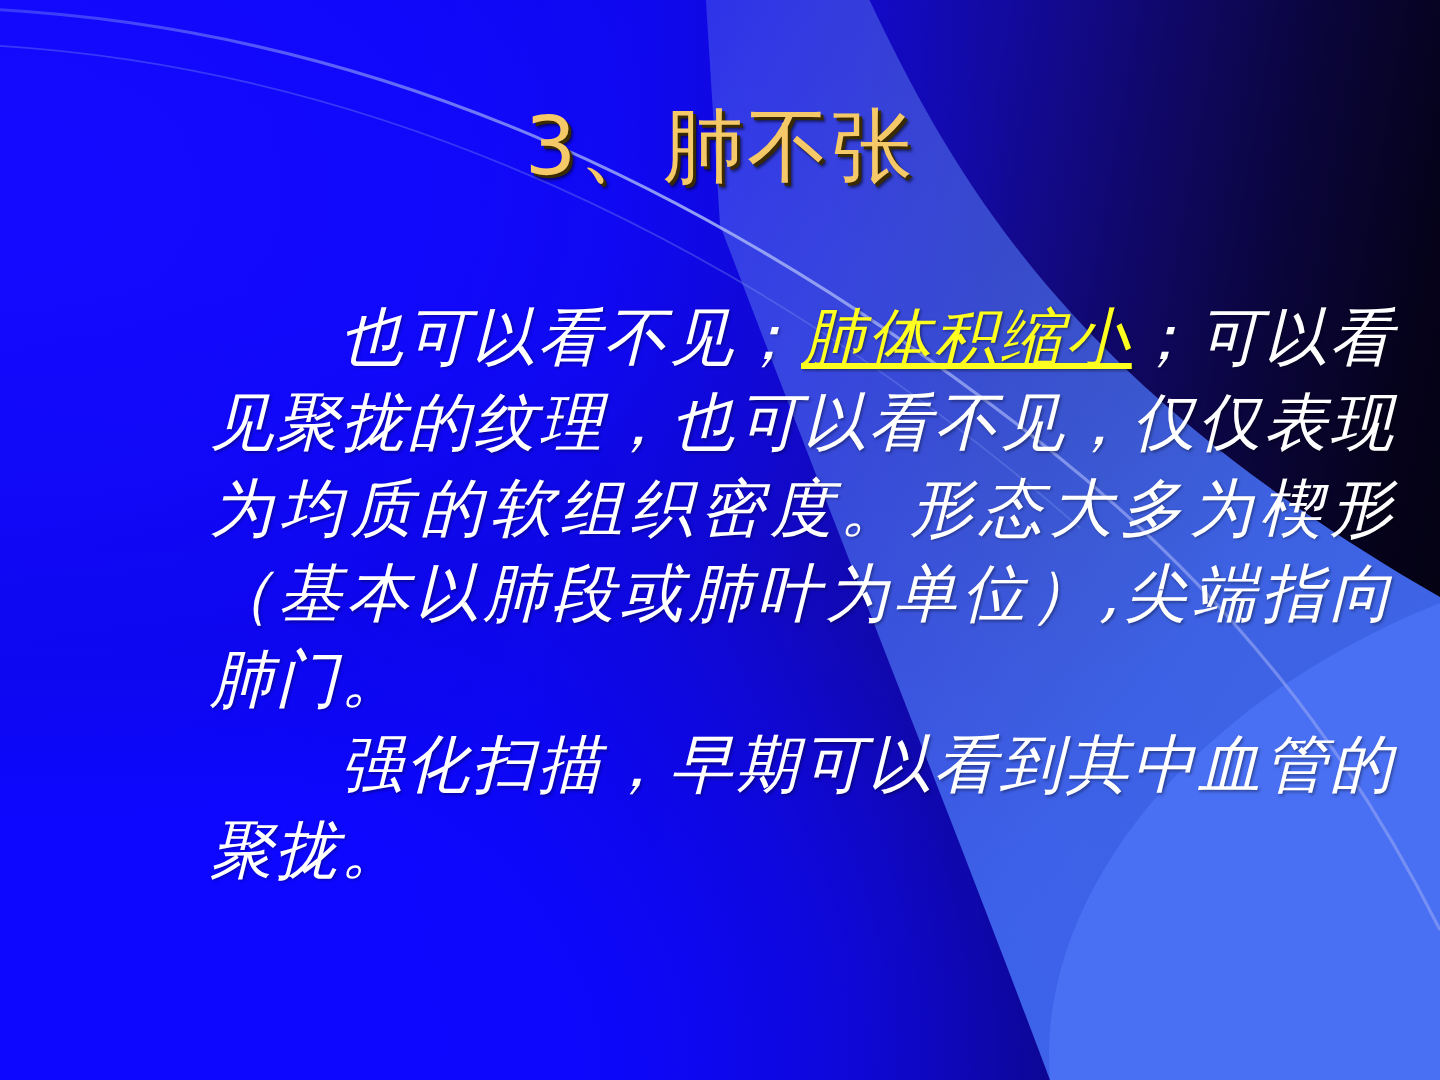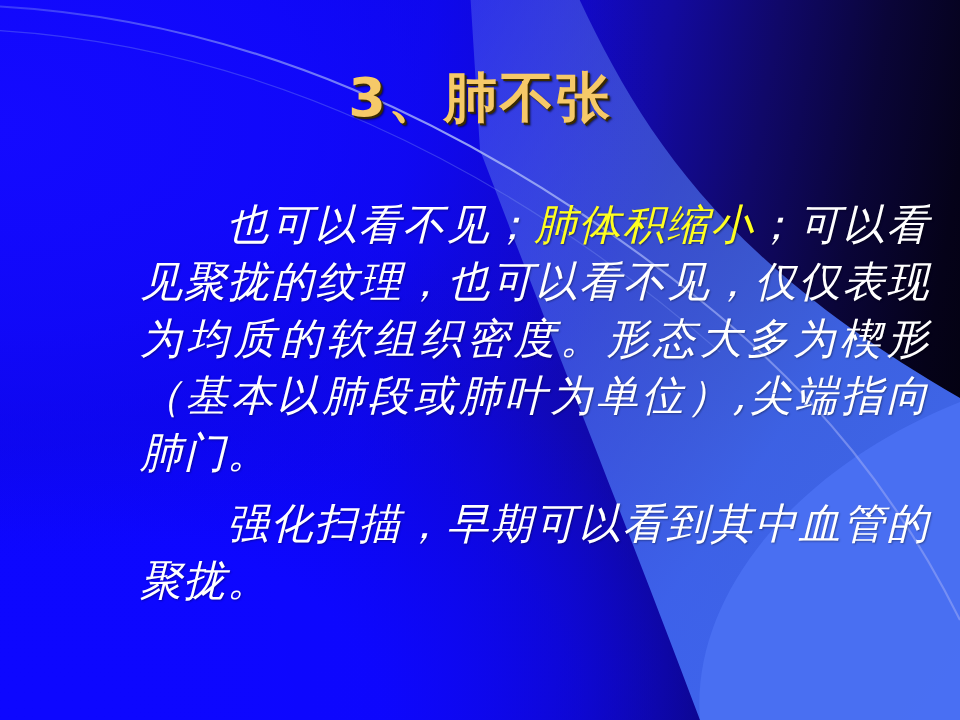--- a/index.html
+++ b/index.html
@@ -59,21 +59,21 @@
 
   
   .title {
     position: absolute;
     left: 0;
     top: 62px;
     width: 960px;
     text-align: center;
     font-family: "DejaVu Sans", "Liberation Sans", sans-serif;
     font-size: 54px;
-    font-weight: bold;
+    font-weight: normal;
     letter-spacing: 2px;
     color: #f6c968;
     text-shadow:
        2px 2px 0 #3a2a00,
        3px 3px 2px rgba(0,0,0,0.55);
     white-space: nowrap;
   }
 
   
   .body-block {
@@ -89,25 +89,25 @@
     color: #ffffff;
     letter-spacing: 1.5px;
     text-align: justify;
     text-justify: inter-character;
     text-shadow: 1px 1px 2px rgba(0,0,0,0.35);
     margin: 0;
     font-style: italic;
     font-weight: 500;
   }
   .para + .para {
-    margin-top: 14px;
   }
   .para .hl {
     color: #ffff20;
     text-shadow: 1px 1px 2px rgba(0,0,0,0.45);
+    text-decoration: underline;
   }
   .para .ind {
     display: inline-block;
     width: 86px;
   }
 </style>
 </head>
 <body>
 
 <div id="slide">

